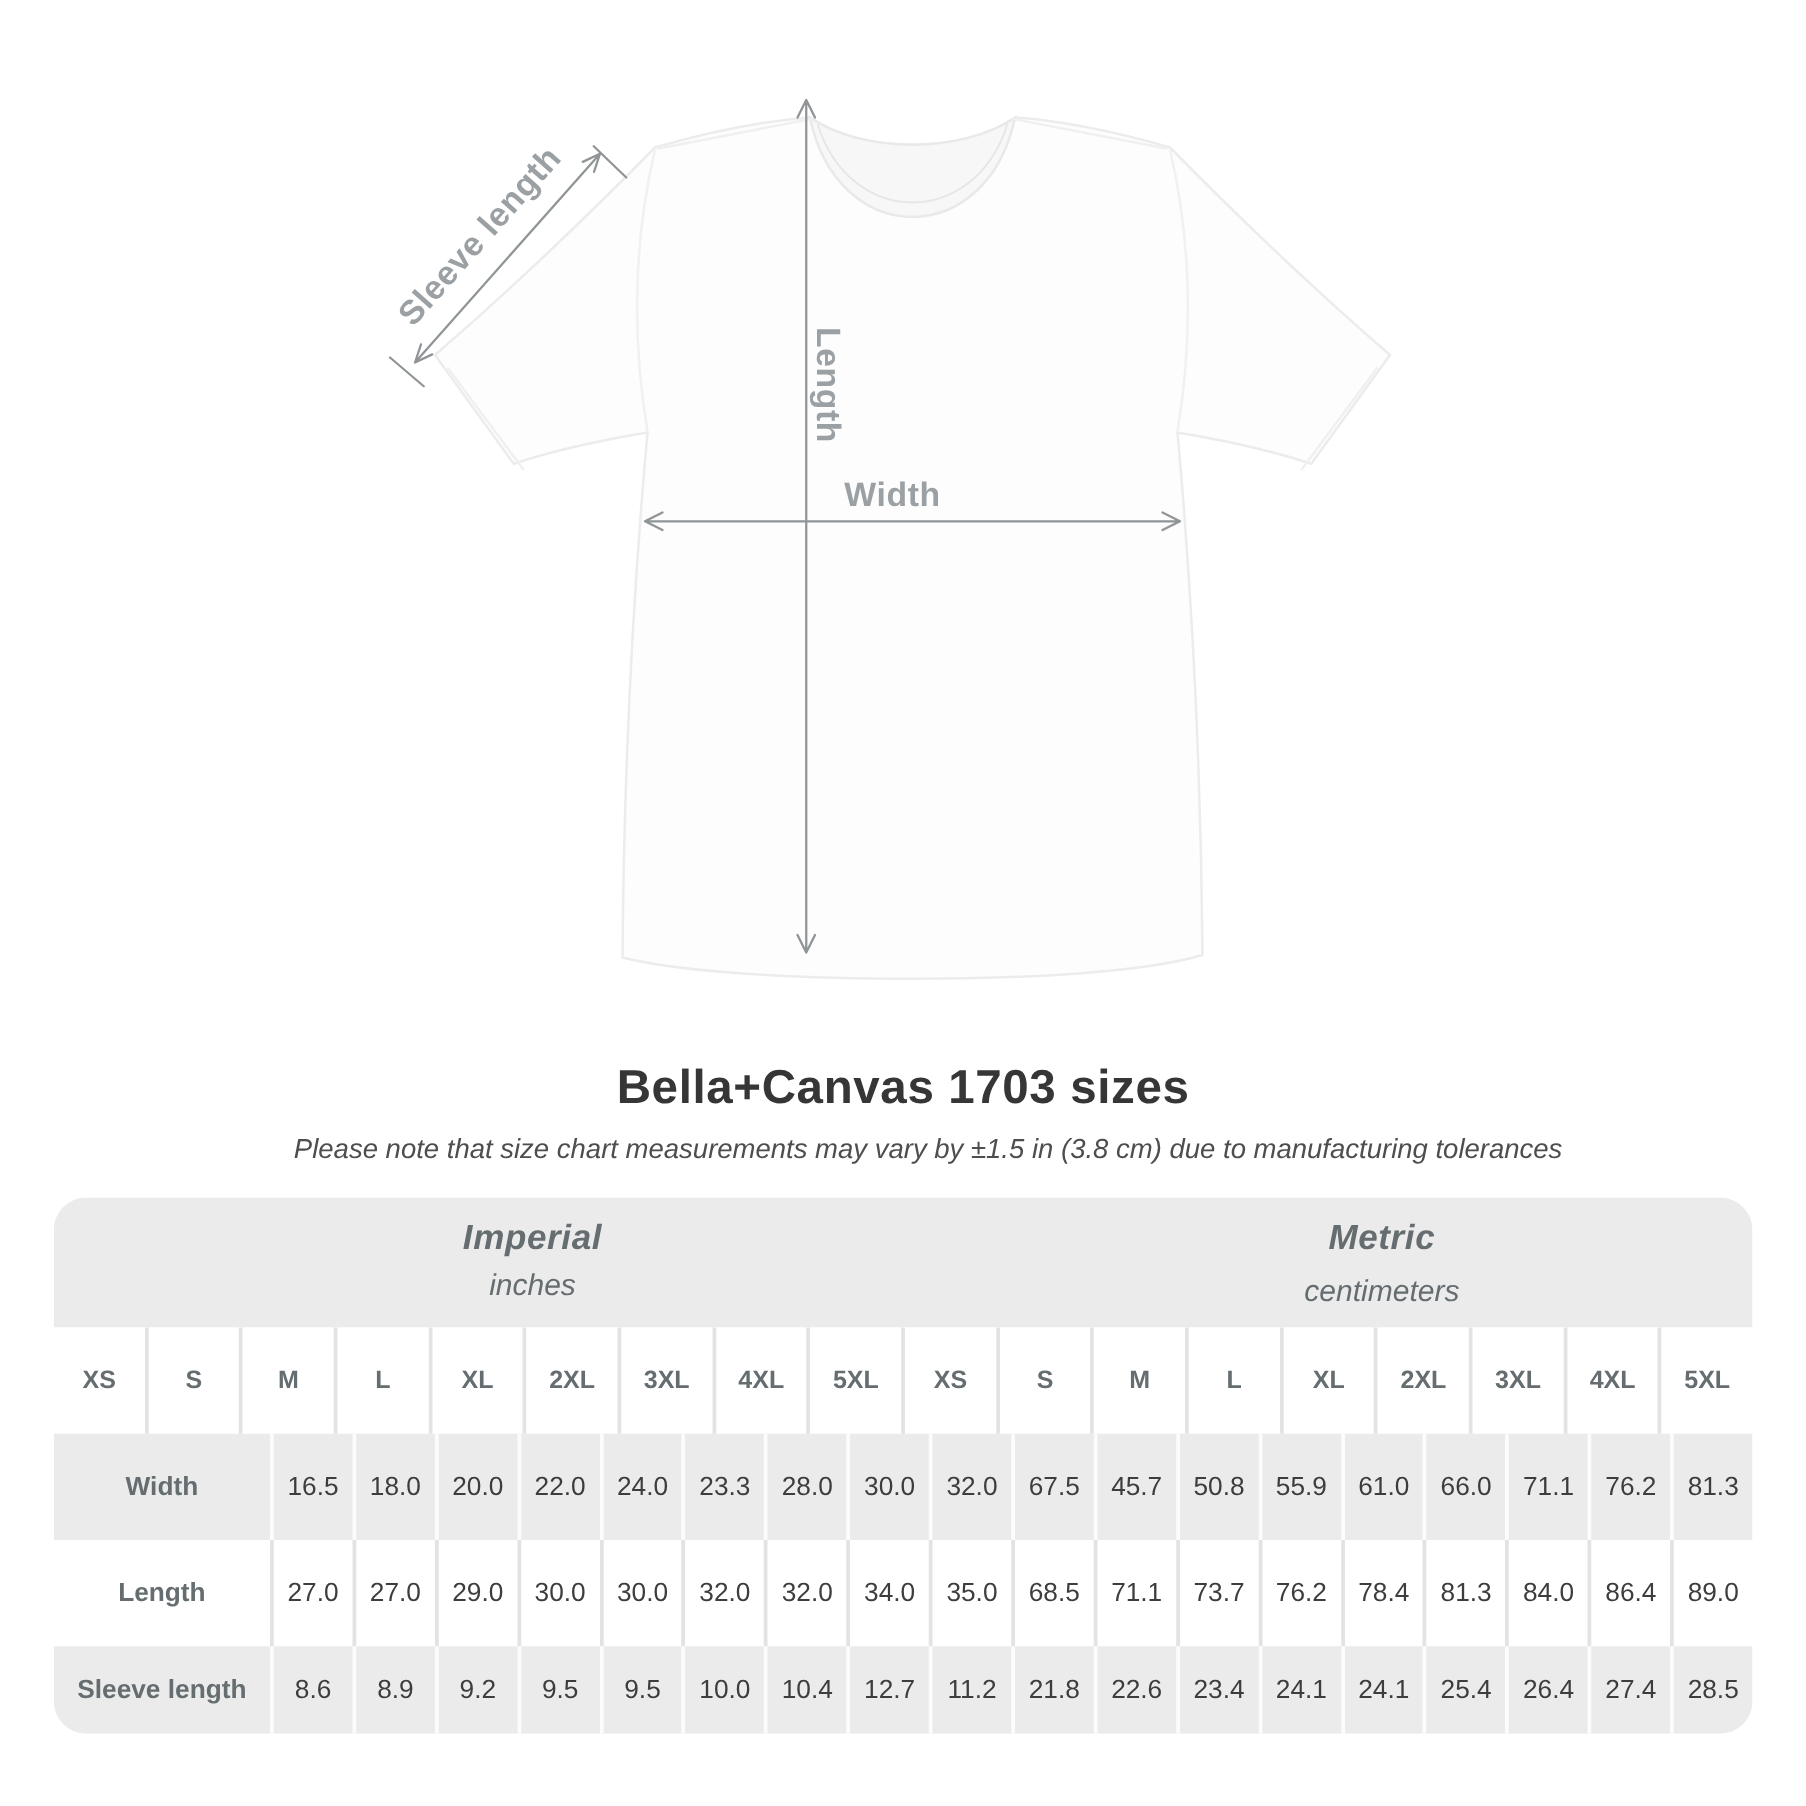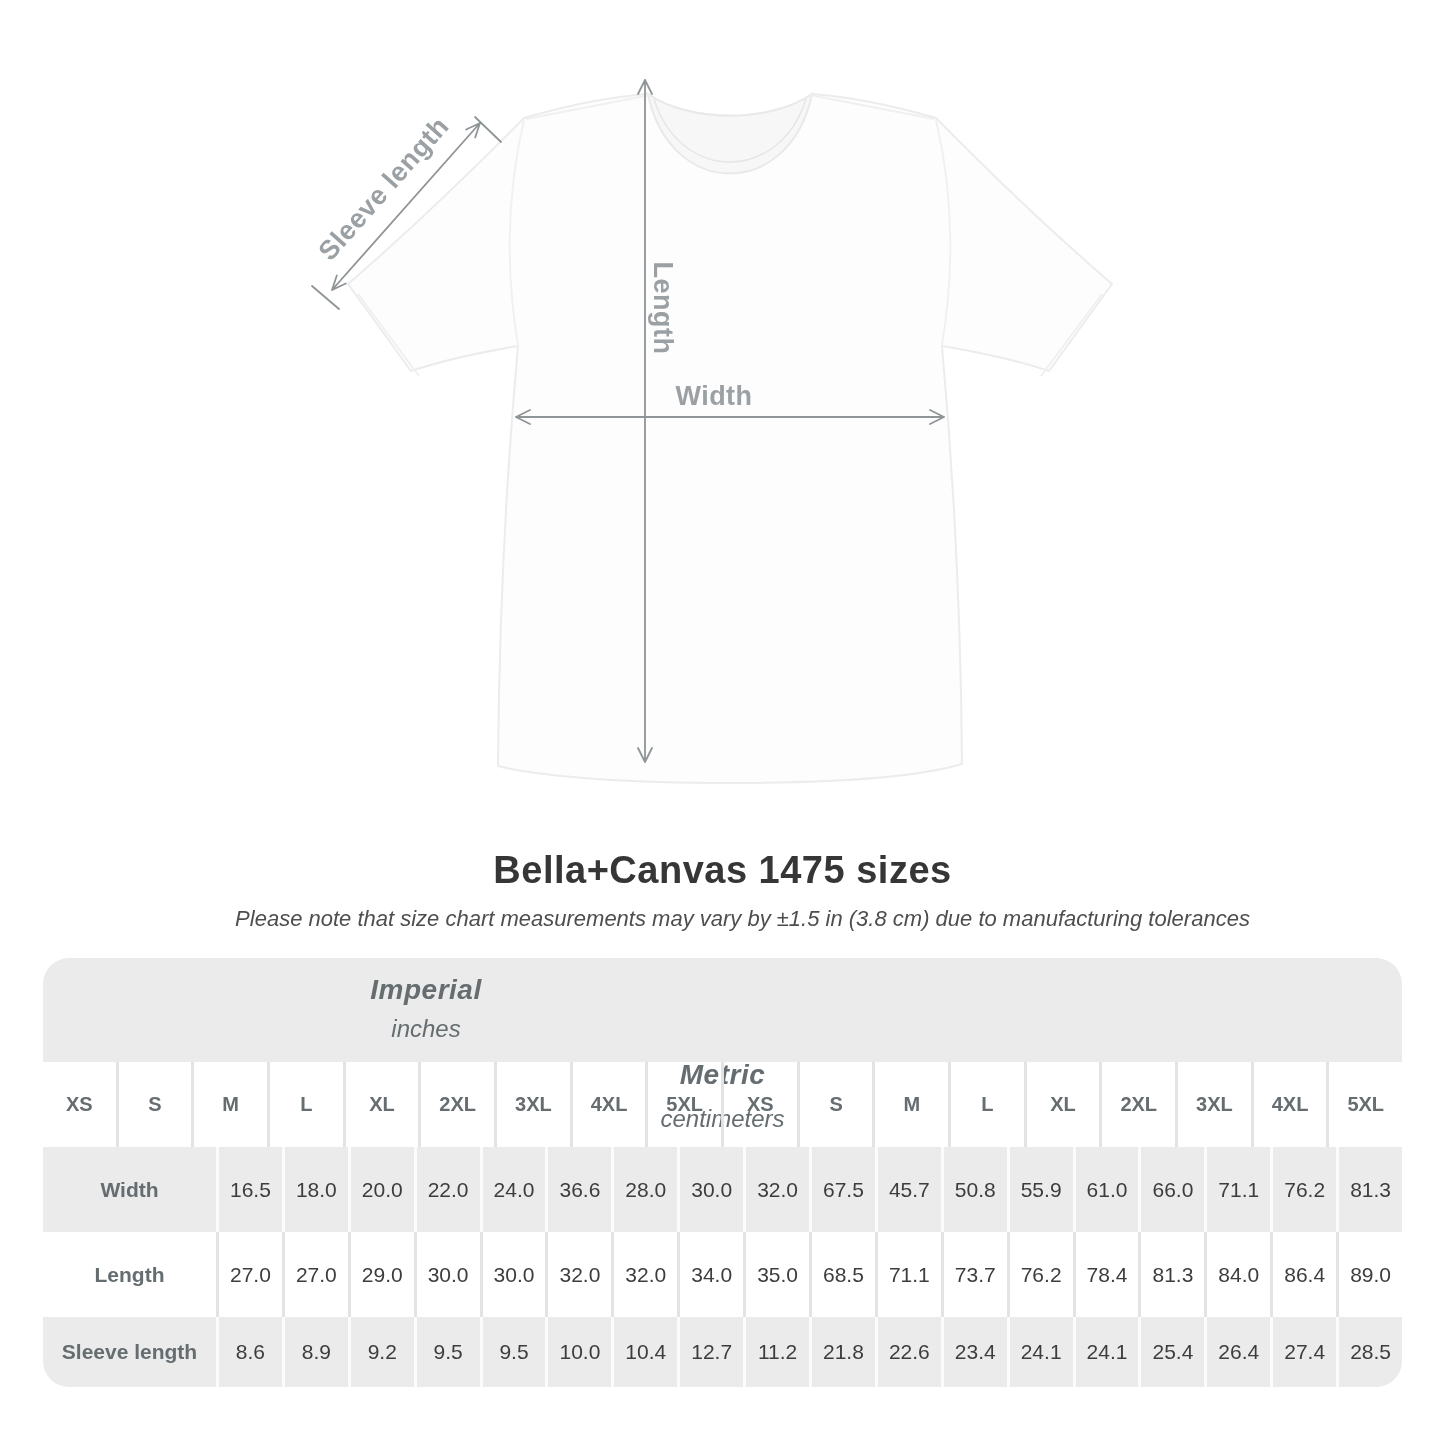--- a/index.html
+++ b/index.html
@@ -15,21 +15,21 @@
   .dlabel.width{left:714px;top:396px;transform:translate(-50%,-50%);}
 
   
   .title{position:absolute;left:0;right:0;top:849px;margin:0;text-align:center;
          font-size:38px;font-weight:bold;color:#363636;letter-spacing:.5px;}
   .subtitle{position:absolute;left:0;right:0;top:906px;margin:0;text-align:center;
          font-style:italic;font-size:22px;color:#4e4e4e;padding-left:40px;}
 
   
   .size-table{position:absolute;left:43px;top:958px;width:1359px;border-radius:26px;overflow:hidden;}
-  .band{display:flex;background:#ebebeb;height:104px;flex-direction:column;}
+  .band{display:flex;background:#ebebeb;height:104px;}
   .band-cell{display:flex;flex-direction:column;align-items:center;padding-top:16px;gap:9px;box-sizing:border-box;}
   .band-cell.imperial{width:766px;}
   .band-cell.metric{flex:1;gap:14px;}
   .band-title{font-size:28px;font-weight:bold;font-style:italic;color:#656d70;letter-spacing:.5px;}
   .band-sub{font-size:24px;font-style:italic;color:#656d70;}
 
   .trow{display:flex;height:85px;background:#ffffff;}
   .trow.stripe{background:#ebebeb;}
   .trow.last{height:70px;}
   .cell{flex:1;display:flex;align-items:center;justify-content:center;
@@ -79,21 +79,21 @@
              M 345.8 283.5 L 332 290 L 336.8 275.5
              M 475 117 L 501 142
              M 312 286 L 339 309"></path>
       </g>
     </svg>
     <span class="dlabel sleeve">Sleeve length</span>
     <span class="dlabel length">Length</span>
     <span class="dlabel width">Width</span>
   </div>
 
-  <h1 class="title">Bella+Canvas 1475 sizes</h1>
+  <h1 class="title">Bella+Canvas 1703 sizes</h1>
   <p class="subtitle">Please note that size chart measurements may vary by ±1.5 in (3.8 cm) due to manufacturing tolerances</p>
 
   <div class="size-table">
 
     <div class="band">
       <div class="band-cell imperial">
         <div class="band-title">Imperial</div>
         <div class="band-sub">inches</div>
       </div>
       <div class="band-cell metric">
@@ -123,21 +123,21 @@
       <div class="cell">5XL</div>
     </div>
 
     <div class="trow stripe">
       <div class="cell label">Width</div>
       <div class="cell">16.5</div>
       <div class="cell">18.0</div>
       <div class="cell">20.0</div>
       <div class="cell">22.0</div>
       <div class="cell">24.0</div>
-      <div class="cell">36.6</div>
+      <div class="cell">23.3</div>
       <div class="cell">28.0</div>
       <div class="cell">30.0</div>
       <div class="cell">32.0</div>
       <div class="cell">67.5</div>
       <div class="cell">45.7</div>
       <div class="cell">50.8</div>
       <div class="cell">55.9</div>
       <div class="cell">61.0</div>
       <div class="cell">66.0</div>
       <div class="cell">71.1</div>

